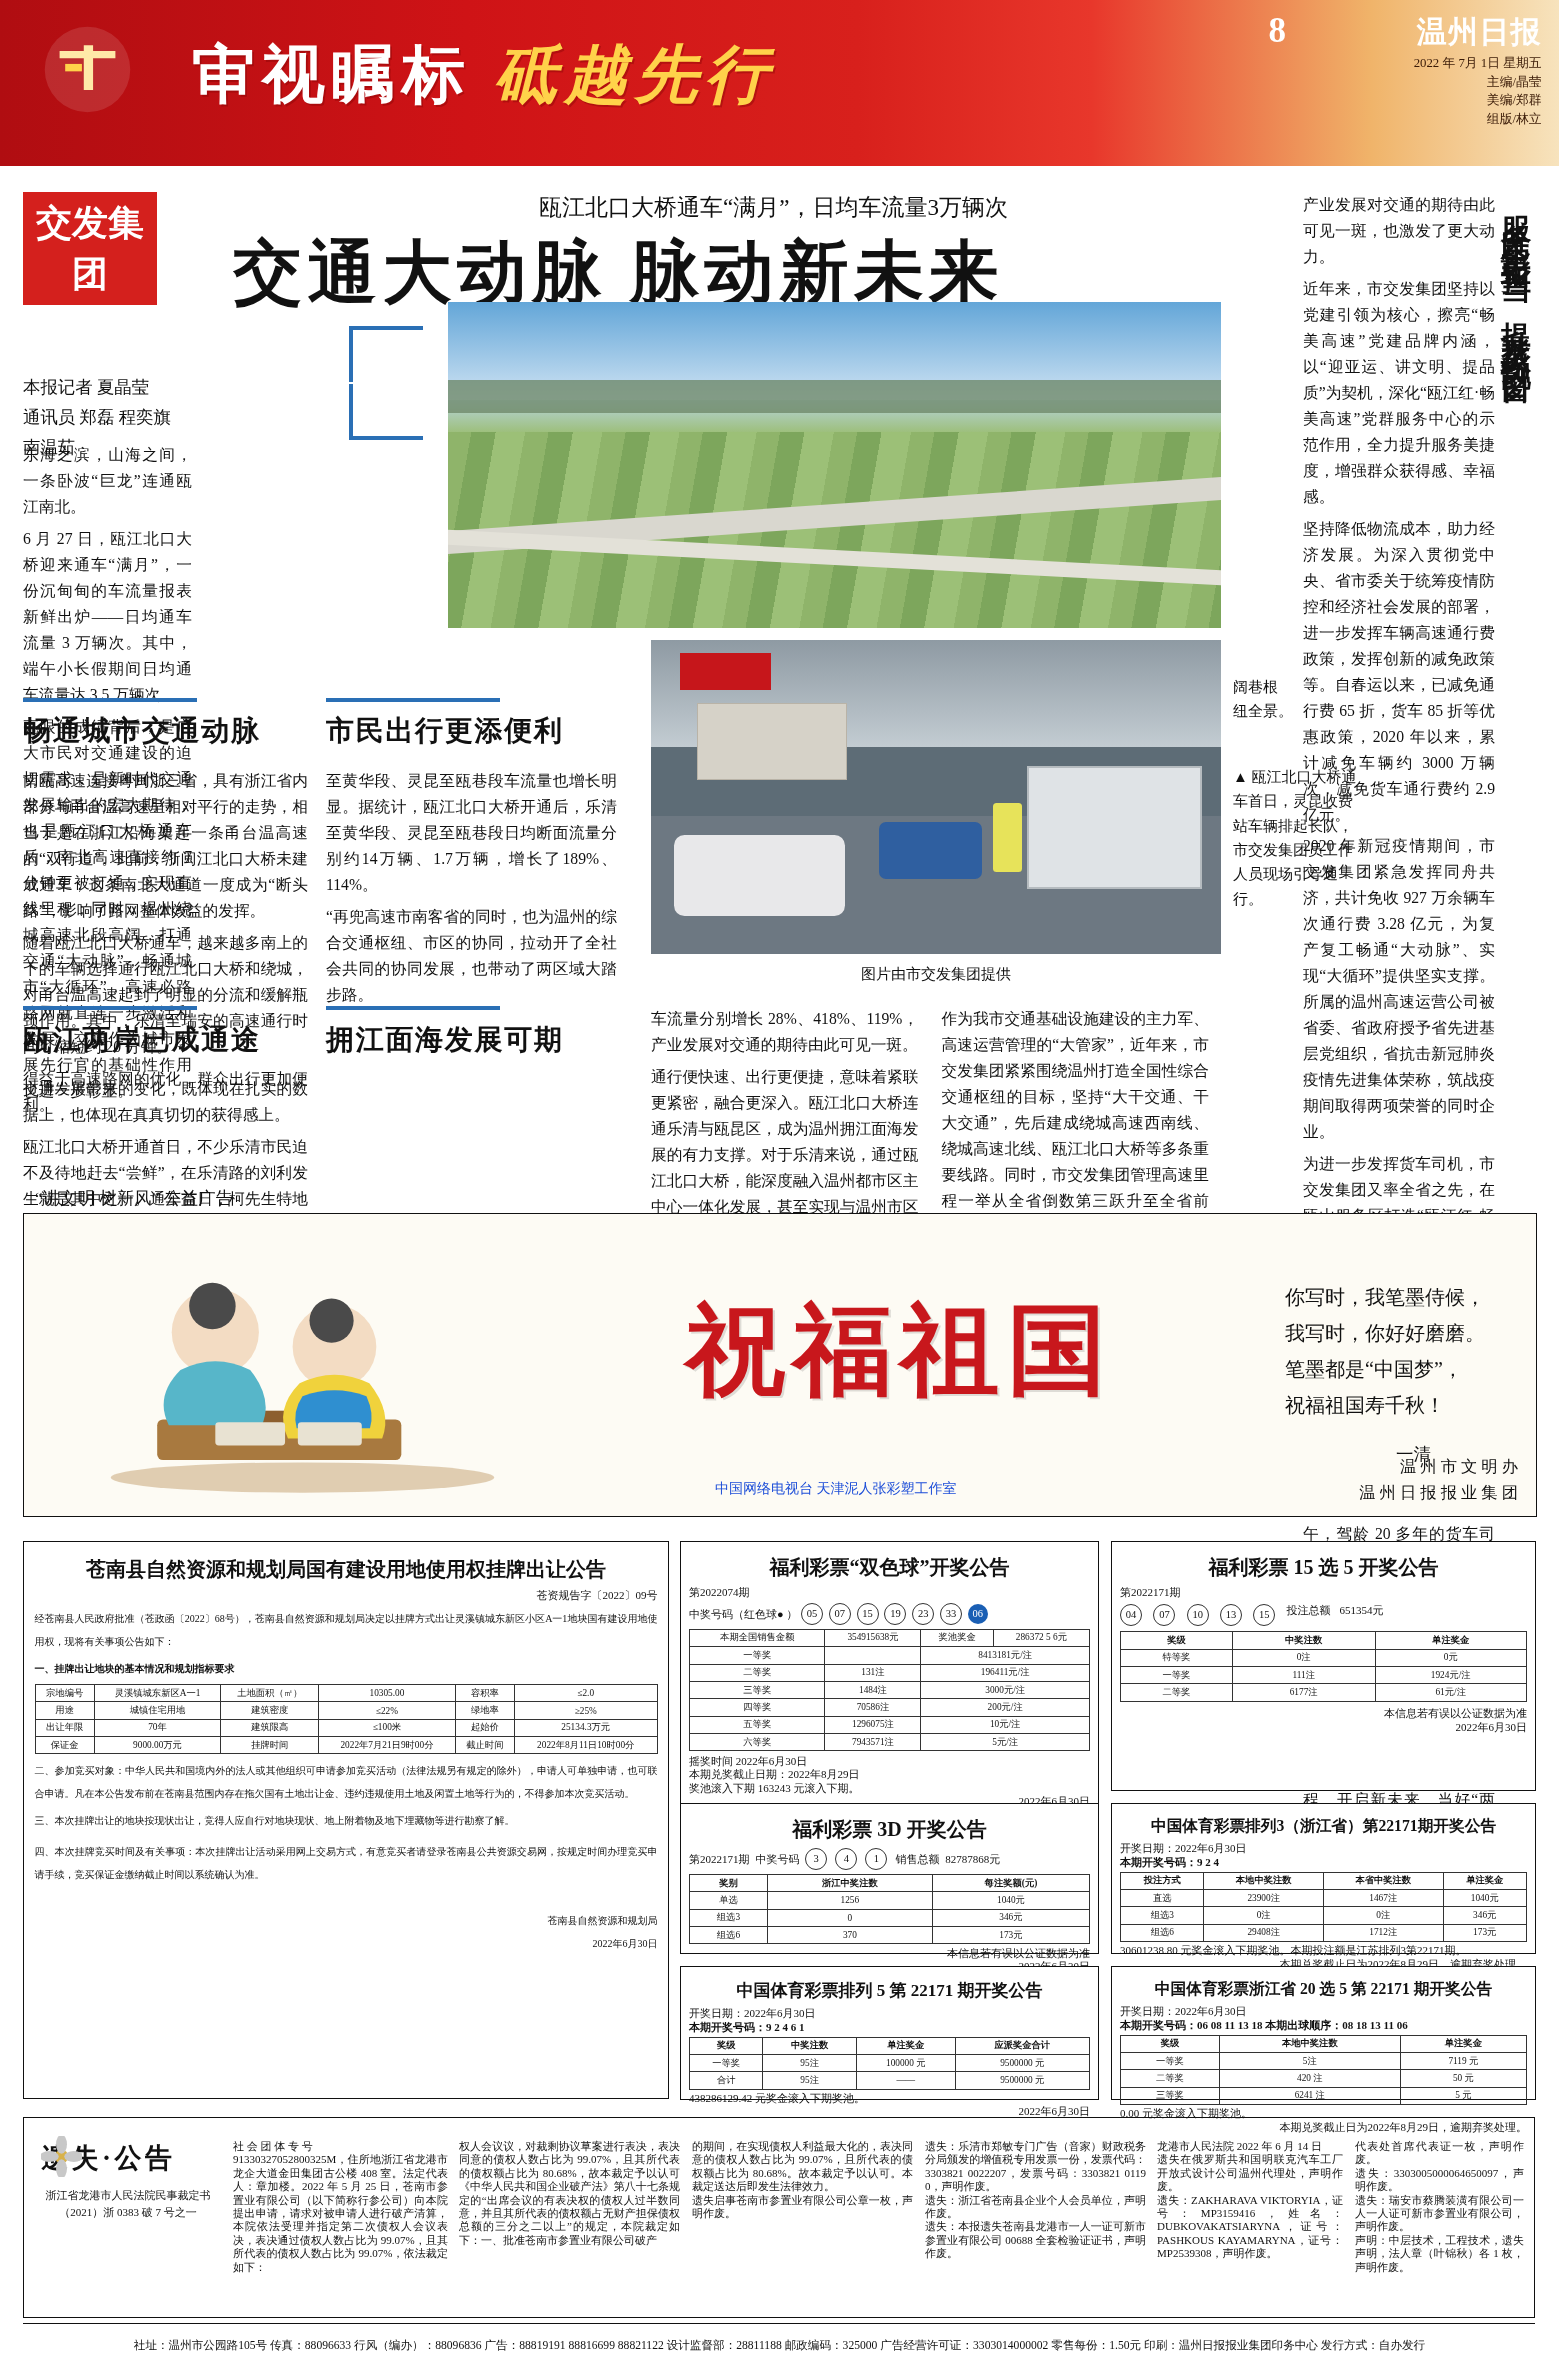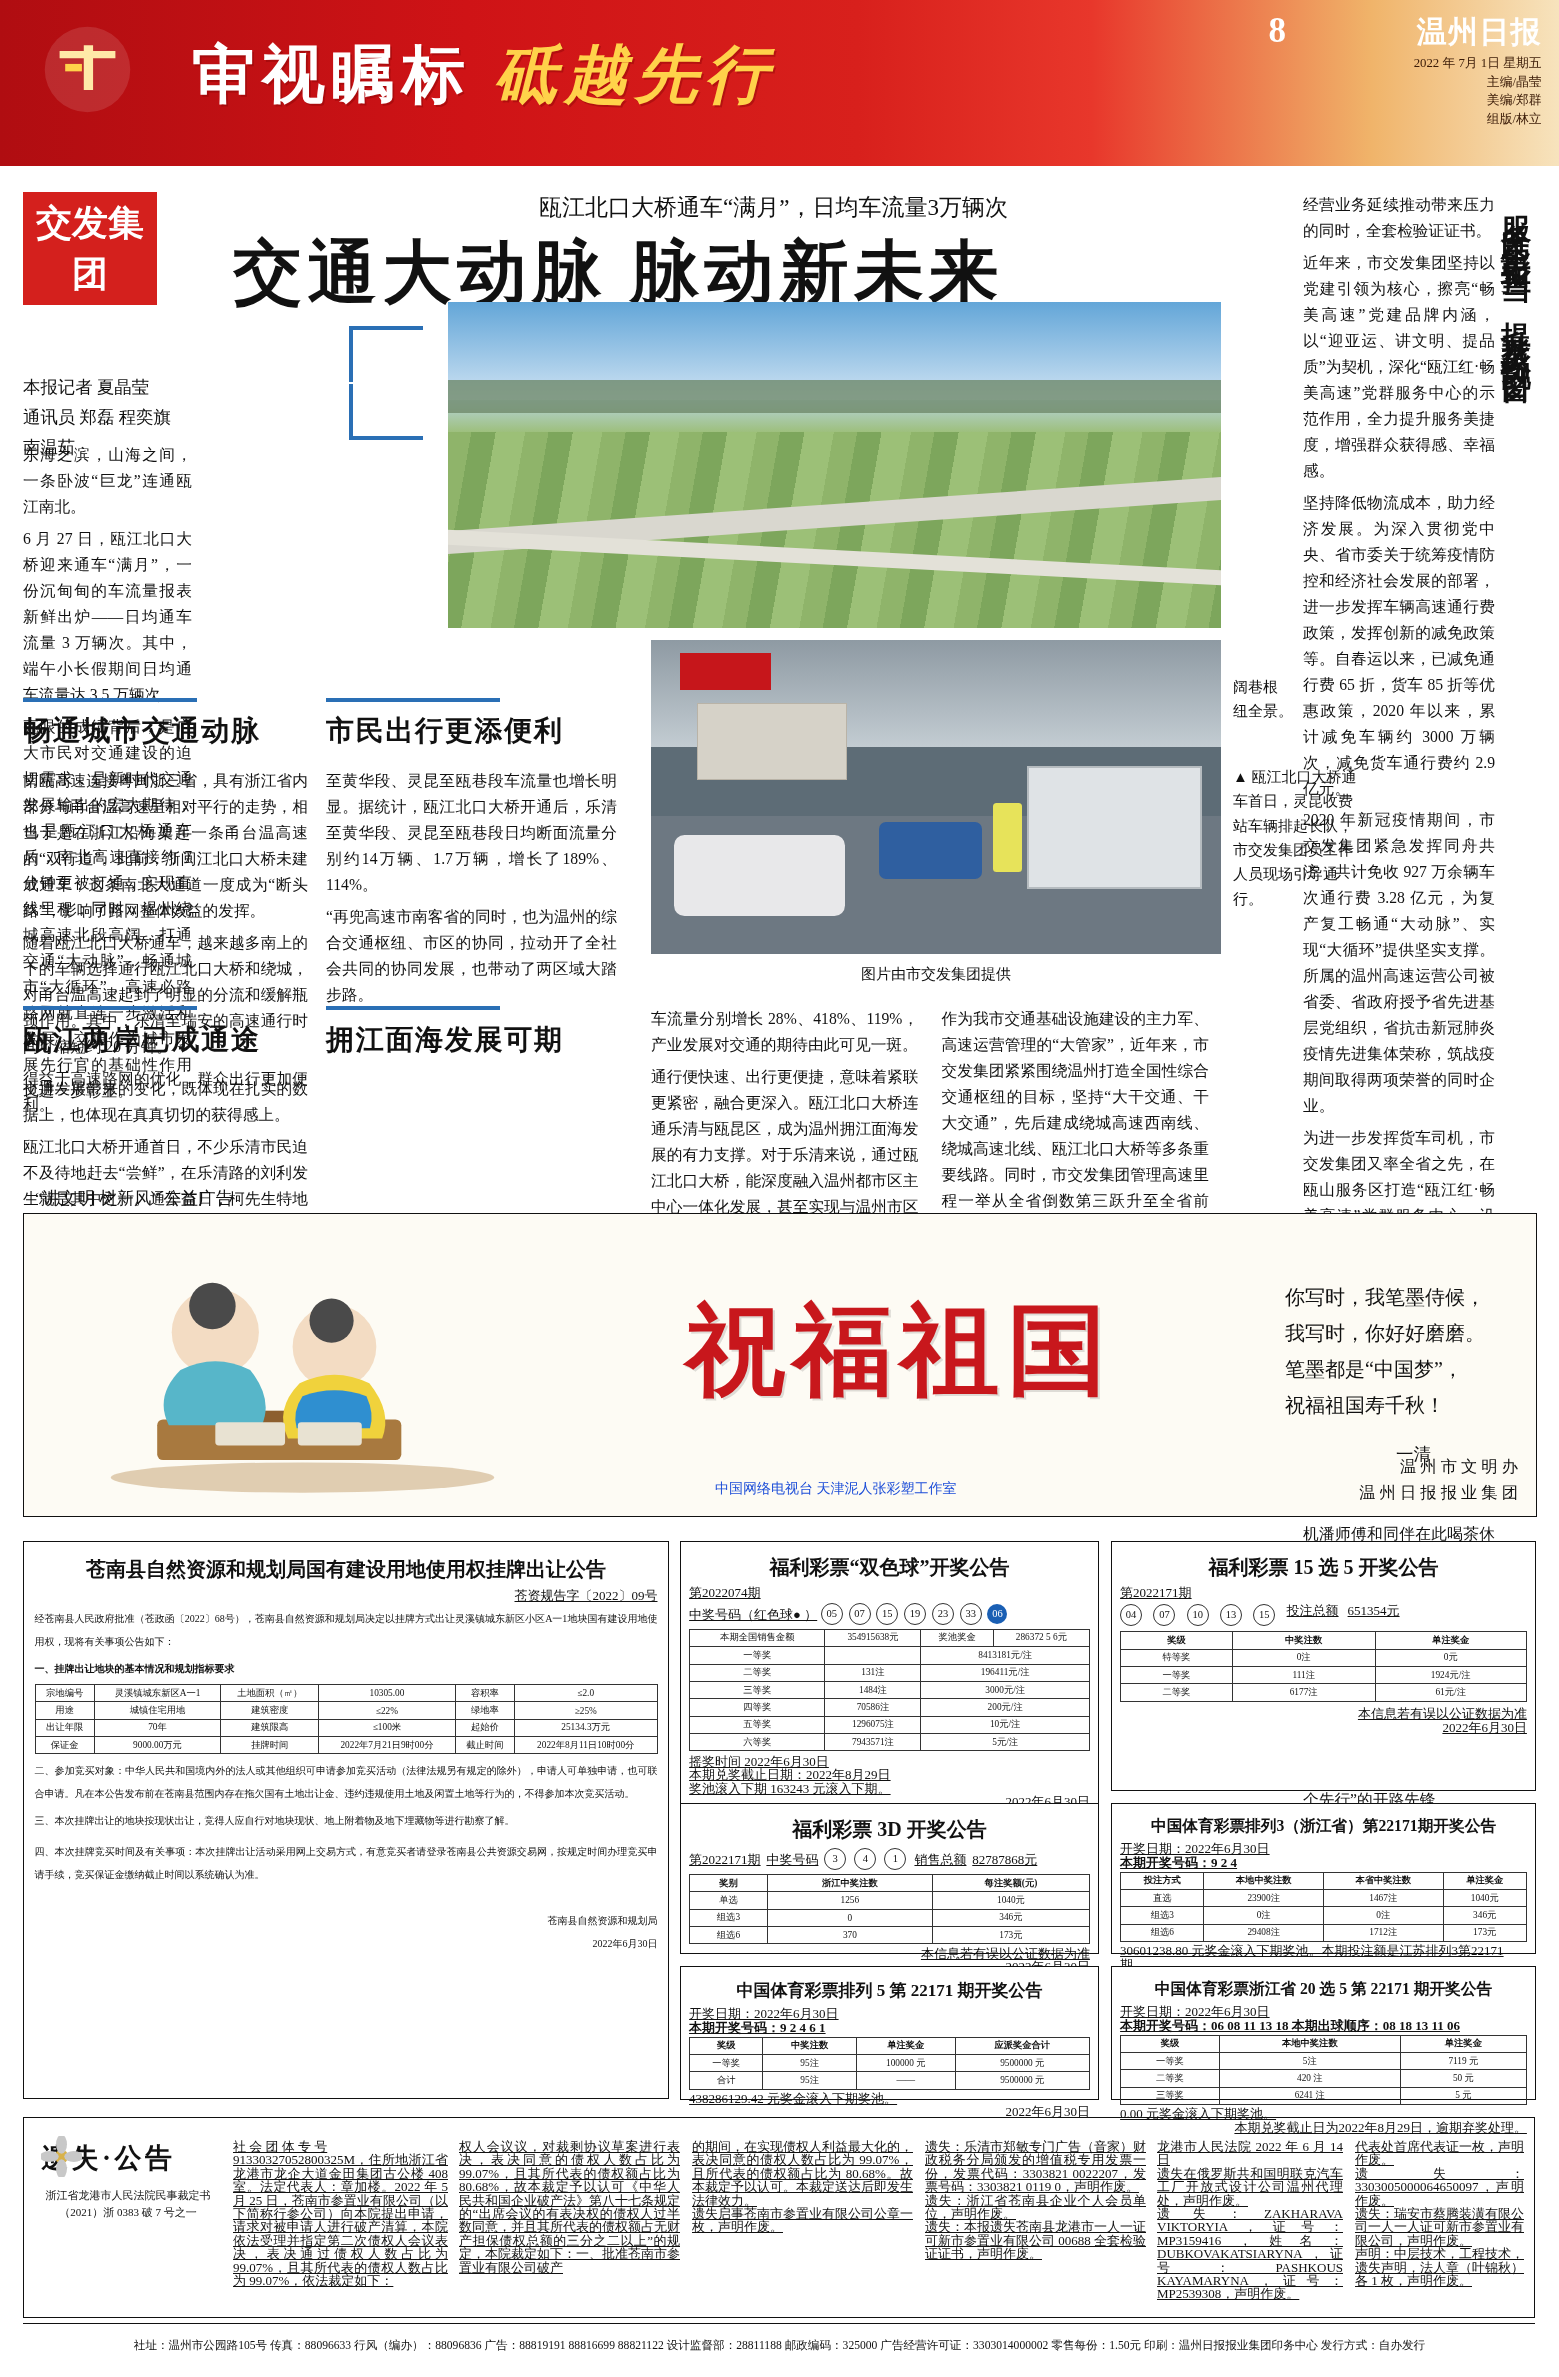--- a/index.html
+++ b/index.html
@@ -66,21 +66,21 @@
   .ad-fig{position:absolute;left:70px;top:1245px;width:465px;height:250px;}
   .ad-poem{position:absolute;left:1285px;top:1279px;width:221px;font-size:20px;line-height:36px;}
   .ad-sign{position:absolute;left:1396px;top:1442px;font-size:17.4px;}
   .ad-credit-l{position:absolute;left:715px;top:1480px;font-size:14px;color:#1d4ed8;}
   .ad-credit-r{position:absolute;right:41px;top:1454px;font-size:16.3px;line-height:25.6px;text-align:right;}
 
   
   .box{position:absolute;border:1.2px solid #111;background:#fff;box-sizing:border-box;}
   .box-title{font-size:20px;font-weight:bold;text-align:center;padding:5.8px 0;}
   .tiny{font-size:10px;line-height:23px;text-align:justify;}
-  .xtiny{font-size:13px;line-height:13.4px;text-decoration:underline;}
+  .xtiny{font-size:11px;line-height:13.4px;}
   table.lot{width:100%;border-collapse:collapse;font-size:9.3px;}
   table.lot th,table.lot td{border:0.6px solid #333;padding:1.7px 2.3px;text-align:center;}
   .ball{display:inline-block;width:20px;height:20px;line-height:20px;border-radius:50%;
     background:#c8171c;color:#fff;font-size:10.5px;text-align:center;margin-right:2.3px;}
   .ball.blue{background:#1a5fb4;}
   .ball.plain{background:#fff;color:#111;border:0.6px solid #333;}
 
   .footer{position:absolute;left:0;top:2338px;width:1559px;font-size:11.6px;text-align:center;color:#111;}
   .footer-rule{position:absolute;left:23px;top:2323px;width:1512px;height:1.2px;background:#111;}
 
@@ -182,21 +182,21 @@
     <p>交通发展带来的变化，既体现在扎实的数据上，也体现在真真切切的获得感上。</p>
     <p>瓯江北口大桥开通首日，不少乐清市民迫不及待地赶去“尝鲜”，在乐清路的刘利发生就是其中之一。通车首日，柯先生特地驱车通过瓯江北口大桥到机场打卡，“15 分钟！太快了吧！”柯先生激动地告诉记者，自己在电话里向亲朋好友宣布了这个“好消息”。</p>
     <p></p>
   </div>
   <div class="col-text" style="left:651px;top:1006px;width:558px;column-count:2;column-gap:23px;">
     <p>车流量分别增长 28%、418%、119%，产业发展对交通的期待由此可见一斑。</p>
     <p>通行便快速、出行更便捷，意味着紧联更紧密，融合更深入。瓯江北口大桥连通乐清与瓯昆区，成为温州拥江面海发展的有力支撑。对于乐清来说，通过瓯江北口大桥，能深度融入温州都市区主中心一体化发展，甚至实现与温州市区的全方位对接；而对于今年5月挂牌的海昆区而言，交通赋能下，这片热土的区位潜力、潜力无限，吸引的温州外国语学校、温州十五学校、温州技师学院等教育资源，对乐清等地。</p>
     <p>作为我市交通基础设施建设的主力军、高速运营管理的“大管家”，近年来，市交发集团紧紧围绕温州打造全国性综合交通枢纽的目标，坚持“大干交通、干大交通”，先后建成绕城高速西南线、绕城高速北线、瓯江北口大桥等多条重要线路。同时，市交发集团管理高速里程一举从全省倒数第三跃升至全省前列，助力打造温州高质量发展新优势。同时，市交发集团管辖高速里程也由 2018 年初的 43 公里激增到目前的 224 公里，下辖收费站由 2018 年初的 6 个增长到 23 个。</p>
   </div>
   <div class="col-text" style="left:1303px;top:192px;width:192px;height:960px;">
-    <p>经营业务延续推动带来压力的同时，全套检验证证书。</p>
+    <p>产业发展对交通的期待由此可见一斑，也激发了更大动力。</p>
     <p>近年来，市交发集团坚持以党建引领为核心，擦亮“畅美高速”党建品牌内涵，以“迎亚运、讲文明、提品质”为契机，深化“瓯江红·畅美高速”党群服务中心的示范作用，全力提升服务美捷度，增强群众获得感、幸福感。</p>
     <p>坚持降低物流成本，助力经济发展。为深入贯彻党中央、省市委关于统筹疫情防控和经济社会发展的部署，进一步发挥车辆高速通行费政策，发挥创新的减免政策等。自春运以来，已减免通行费 65 折，货车 85 折等优惠政策，2020 年以来，累计减免车辆约 3000 万辆次，减免货车通行费约 2.9 亿元。</p>
     <p>2020 年新冠疫情期间，市交发集团紧急发挥同舟共济，共计免收 927 万余辆车次通行费 3.28 亿元，为复产复工畅通“大动脉”、实现“大循环”提供坚实支撑。所属的温州高速运营公司被省委、省政府授予省先进基层党组织，省抗击新冠肺炎疫情先进集体荣称，筑战疫期间取得两项荣誉的同时企业。</p>
     <p>为进一步发挥货车司机，市交发集团又率全省之先，在瓯山服务区打造“瓯江红·畅美高速”党群服务中心，设置司机之家、淋浴室、母婴室、红十字服务站等，开展免费政务、服务区设置便民服务点，开展各类志愿服务活动，为提供下的大货车司机送上暖心礼包—随心便、便当及收疫物资等。</p>
     <p>连日来气温节节攀高，位于瓯山服务区一角的党群服务中心内游游凉舒适。昨天下午，驾龄 20 多年的货车司机潘师傅和同伴在此喝茶休整，“自从这里建了党群服务中心，每次经过我都会凉爽一会儿，这里设施全、环境好，休息一会儿再上路，人都有精神了”。</p>
     <p>你看，沿着一条条连通南北、纵贯东西、路畅景美的高速公路，温州正奔赴新征程，开启新未来，当好“两个先行”的开路先锋。</p>
   </div>
 
   <div class="ad-label">“讲文明  树新风”     公益广告</div>
   <div class="ad-band"></div>

